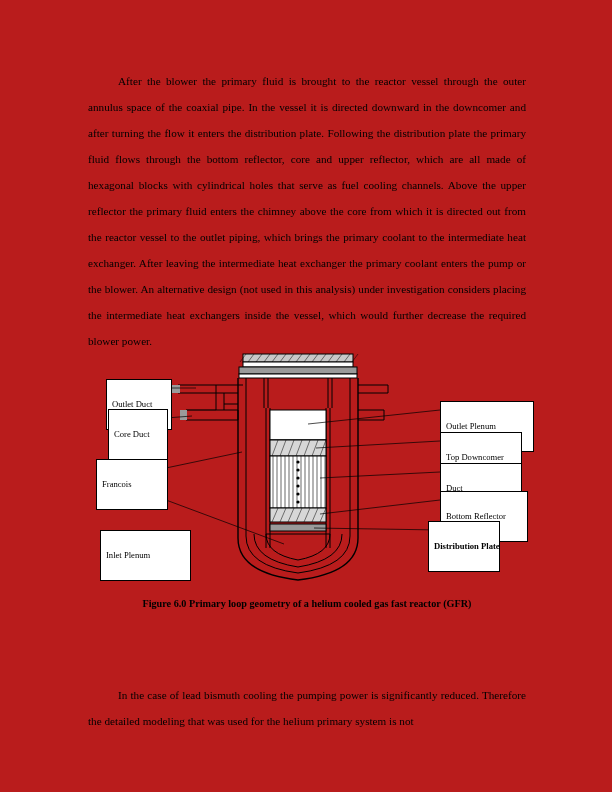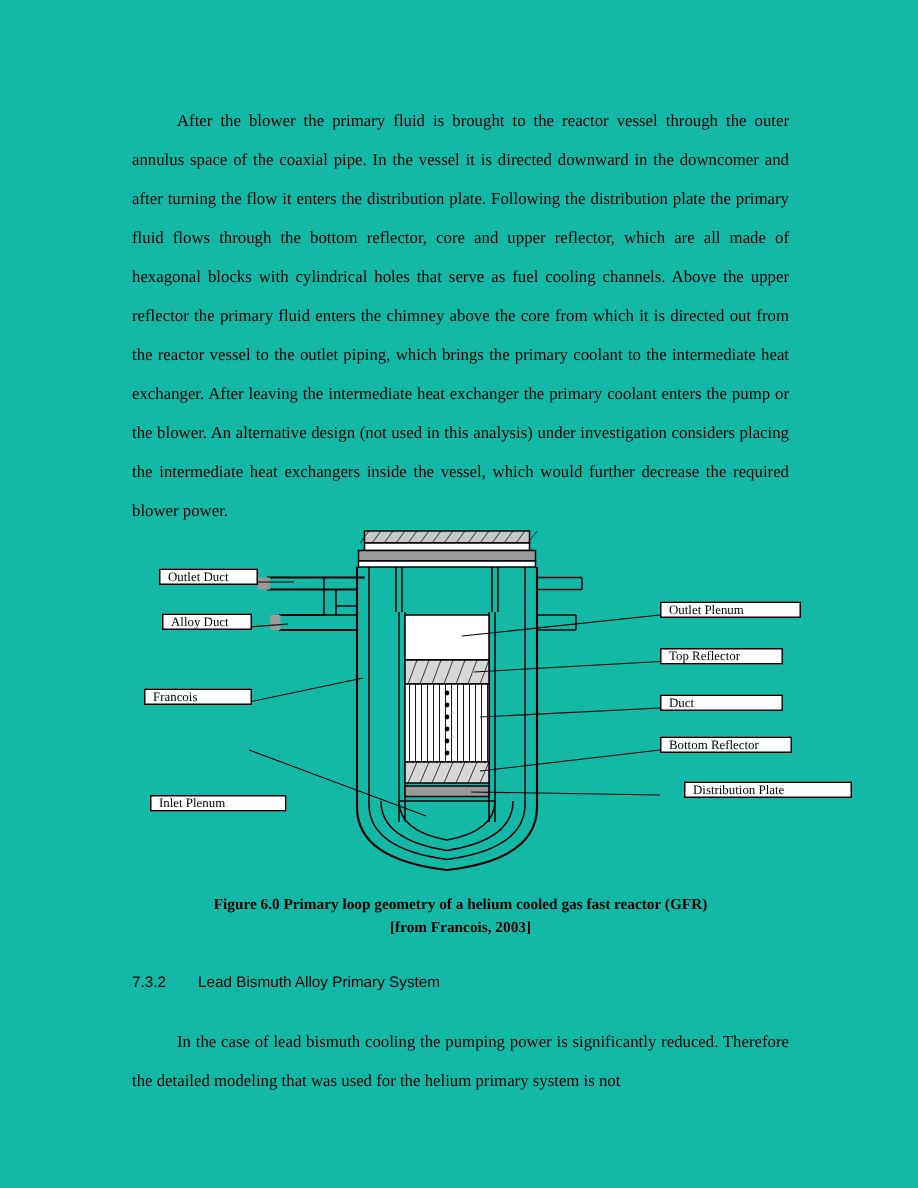--- a/index.html
+++ b/index.html
@@ -4,21 +4,21 @@
 <style>
   html, body {
     margin: 0;
     padding: 0;
     background: #ffffff;
   }
   .page {
     position: relative;
     width: 612px;
     height: 792px;
-    background: #14b8a6;
+    background: #b91c1c;
     font-family: "Liberation Serif", serif;
     color: #000000;
     overflow: hidden;
   }
   .body-text {
     position: absolute;
     left: 88px;
     top: 68px;
     width: 438px;
     font-size: 11.2px;
@@ -43,21 +43,21 @@
     left: 0;
     top: 0;
   }
   .callout {
     position: absolute;
     border: 1px solid #000;
     background: #fff;
     font-family: "Liberation Serif", serif;
     font-size: 8.6px;
     line-height: 1;
-    padding: 0 5px;
+    padding: 20px 5px;
     white-space: nowrap;
     box-sizing: border-box;
   }
   .caption {
     position: absolute;
     left: 88px;
     top: 596px;
     width: 438px;
     text-align: center;
     font-size: 10.2px;
@@ -238,53 +238,49 @@
         <line x1="232" y1="130" x2="352" y2="124" stroke-width="0.7"></line>
         <line x1="232" y1="166" x2="352" y2="152" stroke-width="0.7"></line>
         <line x1="226" y1="180" x2="352" y2="182" stroke-width="0.7"></line>
       </g>
     </svg>
 
     <div class="callout" style="left:18px; top:31px; width:66px;">
       <span>Outlet Duct</span>
     </div>
     <div class="callout" style="left:20px; top:61px; width:60px;">
-      <span>Alloy Duct</span>
+      <span>Core Duct</span>
     </div>
     <div class="callout" style="left:8px; top:111px; width:72px;">
       <span>Francois</span>
     </div>
     <div class="callout" style="left:12px; top:143px; width:91px;margin-top:39px;">
       <span>Inlet Plenum</span>
     </div>
 
     <div class="callout" style="left:352px; top:53px; width:94px;">
       <span>Outlet Plenum</span>
     </div>
     <div class="callout" style="left:352px; top:84px; width:82px;">
-      <span>Top Reflector</span>
+      <span>Top Downcomer</span>
     </div>
     <div class="callout" style="left:352px; top:115px; width:82px;">
       <span>Duct</span>
     </div>
     <div class="callout" style="left:352px; top:143px; width:88px;">
       <span>Bottom Reflector</span>
     </div>
-    <div class="callout" style="left:368px; top:173px; width:112px;">
+    <div class="callout" style="left:340px; top:173px; width:72px;font-weight:bold;">
       <span>Distribution Plate</span>
     </div>
   </div>
 
   <div class="caption">
     <div>Figure 6.0 Primary loop geometry of a helium cooled gas fast reactor (GFR)</div>
-    <div>[from Francois, 2003]</div>
-  </div>
-
-  <div class="section-head">
-    <span class="num">7.3.2</span><span>Lead Bismuth Alloy Primary System</span>
-  </div>
+  </div>
+
 
   <div class="body-text2">
     <p>In the case of lead bismuth cooling the pumping power is significantly reduced.  Therefore the detailed modeling that was used for the helium primary system is not</p>
   </div>
 
 
 </div>
 
 </body></html>

